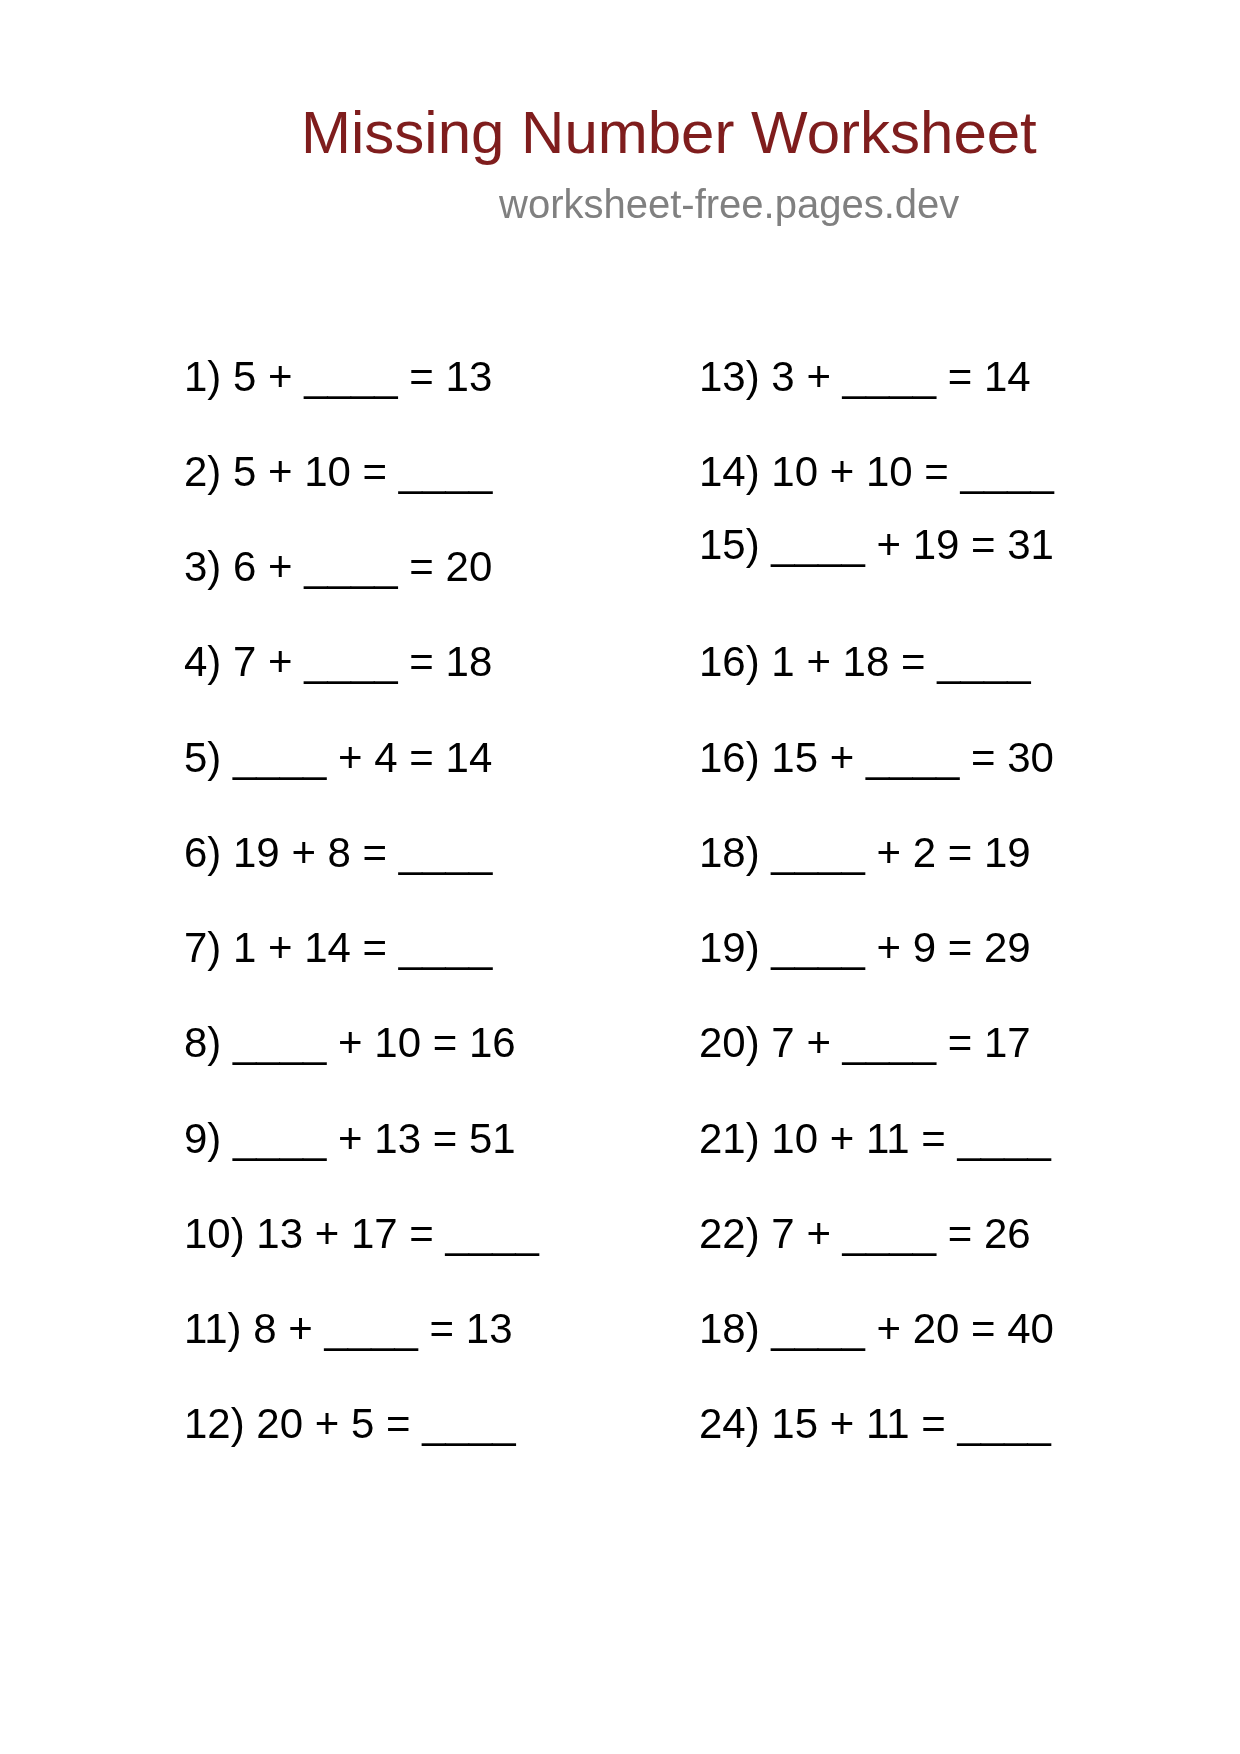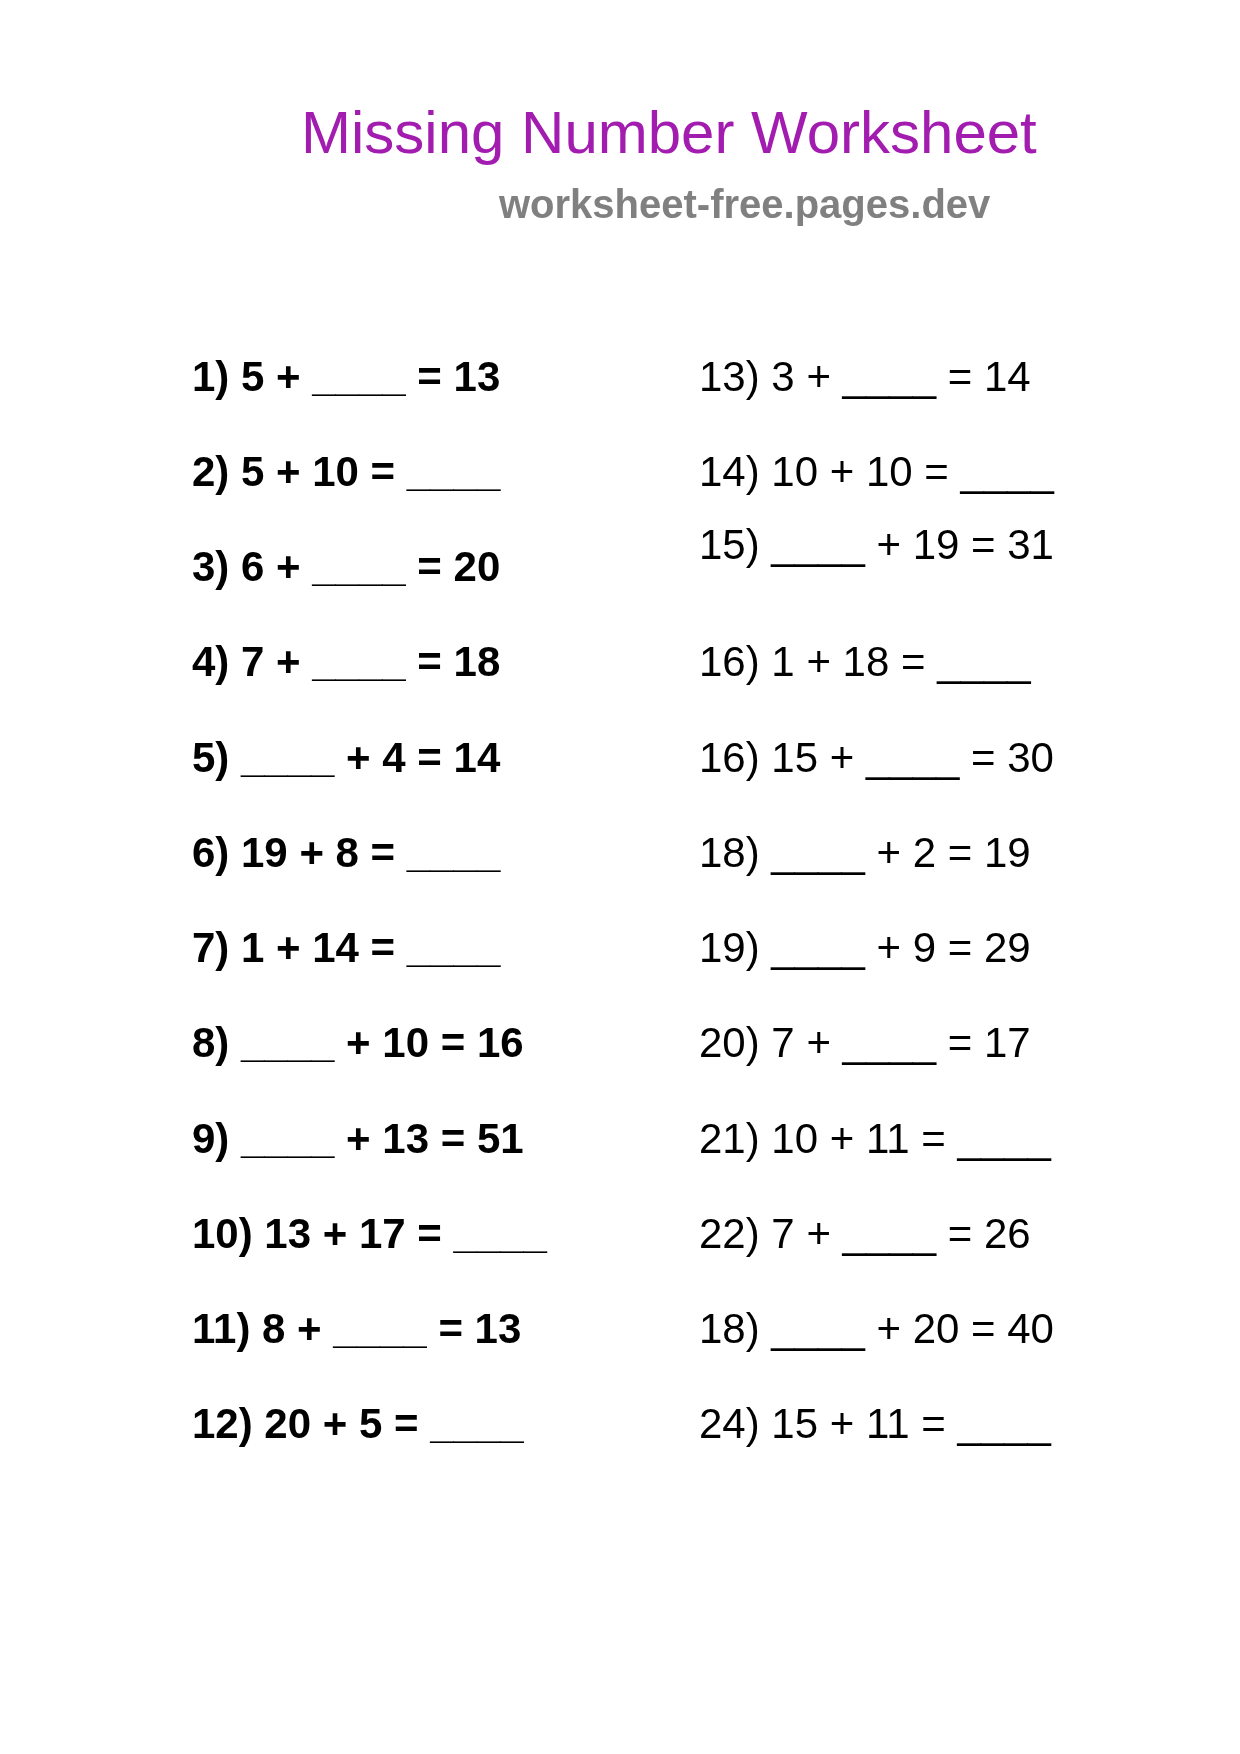--- a/index.html
+++ b/index.html
@@ -1,23 +1,23 @@
 <!DOCTYPE html>
 <html><head>
   <meta charset="utf-8">
   <style>
     html, body { margin: 0; padding: 0; background: #ffffff; }
     body { width: 1240px; height: 1754px; position: relative; overflow: hidden;
            font-family: "Liberation Sans", sans-serif; color: #000; }
     .title { position: absolute; left: 301px; top: 98px; font-size: 60px; line-height: 70px;
-             white-space: nowrap; color: #a21caf; }
+             white-space: nowrap; color: #7f1d1d; }
     .subtitle { position: absolute; left: 499px; top: 180px; font-size: 40px; line-height: 48px;
-                white-space: nowrap; color: #808080; font-weight: bold; }
+                white-space: nowrap; color: #808080; }
     .problem { position: absolute; font-size: 42px; line-height: 48px; white-space: nowrap; }
-    .col-left { left: 192px; font-weight: bold; }
+    .col-left { left: 184px; }
     .col-right { left: 699px; }
   </style>
 </head>
 <body>
 
 <div>
   <div class="title">Missing Number Worksheet</div>
   <div class="subtitle">worksheet-free.pages.dev</div>
 </div>
 

